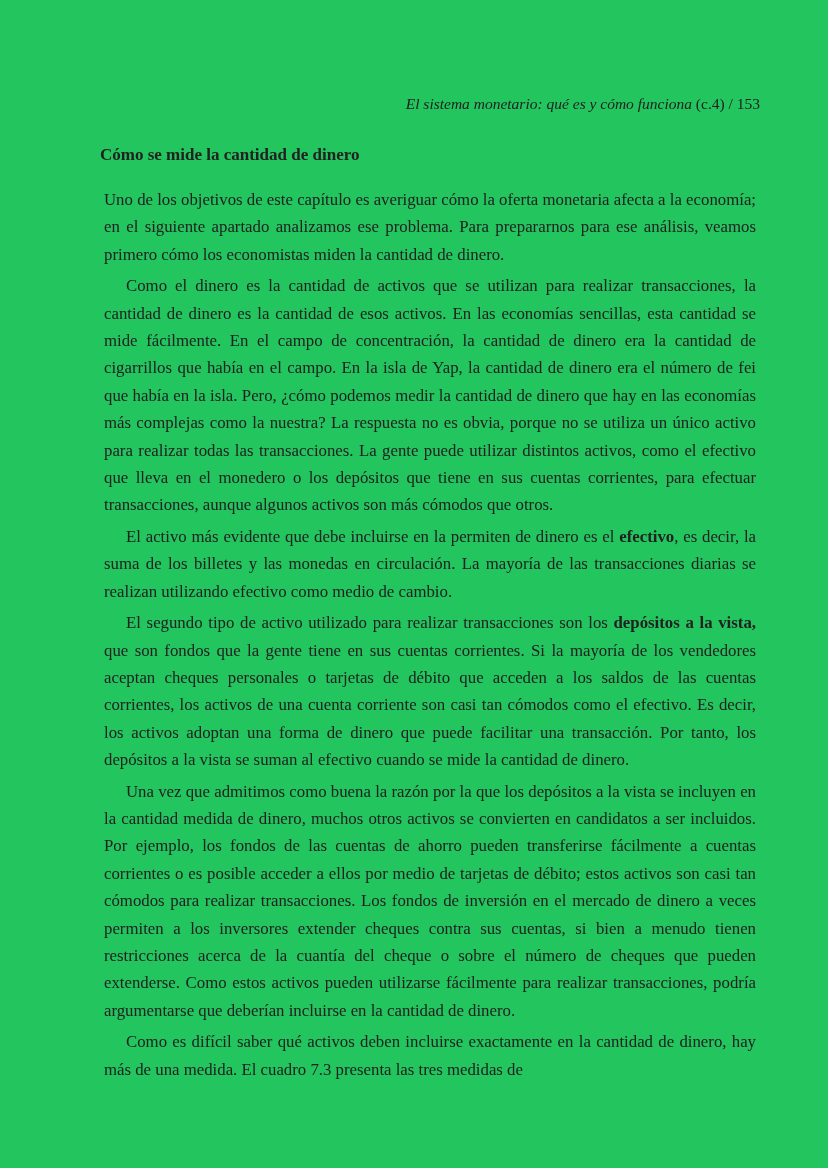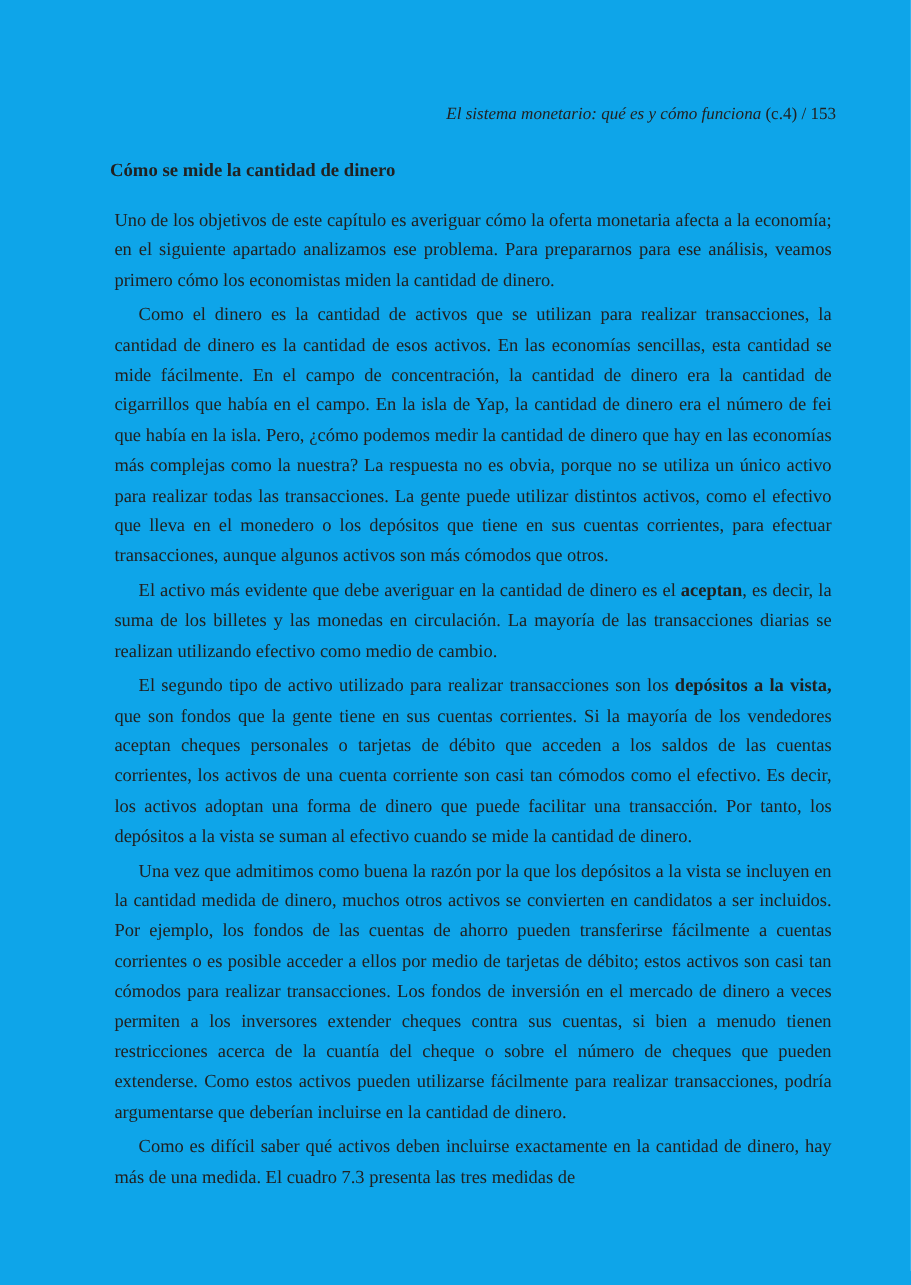--- a/index.html
+++ b/index.html
@@ -11,21 +11,21 @@
     height: 1168px;
     background: #ffffff;
     position: relative;
     font-family: "Liberation Serif", "DejaVu Serif", serif;
     color: #212121;
     overflow: hidden;
   }
   .page {
     position: absolute;
     inset: 0;
-    background: #0ea5e9;
+    background: #22c55e;
   }
   .running-head {
     position: absolute;
     top: 94px;
     left: 100px;
     width: 660px;
     text-align: right;
     font-size: 15.5px;
     line-height: 20px;
     white-space: nowrap;
@@ -72,19 +72,19 @@
 
   <div class="running-head">
     <span class="rh-title">El sistema monetario: qué es y cómo funciona</span><span class="rh-suffix"> (c.4) / 153</span>
   </div>
 
   <div class="section-heading">Cómo se mide la cantidad de dinero</div>
 
   <div class="body-text">
       <p class="para"><span>Uno de los objetivos de este capítulo es averiguar cómo la oferta monetaria afecta a la economía; en el siguiente apartado analizamos ese problema. Para prepararnos para ese análisis, veamos primero cómo los economistas miden la cantidad de dinero.</span></p>
       <p class="para indent"><span>Como el dinero es la cantidad de activos que se utilizan para realizar transacciones, la cantidad de dinero es la cantidad de esos activos. En las economías sencillas, esta cantidad se mide fácilmente. En el campo de concentración, la cantidad de dinero era la cantidad de cigarrillos que había en el campo. En la isla de Yap, la cantidad de dinero era el número de fei que había en la isla. Pero, ¿cómo podemos medir la cantidad de dinero que hay en las economías más complejas como la nuestra? La respuesta no es obvia, porque no se utiliza un único activo para realizar todas las transacciones. La gente puede utilizar distintos activos, como el efectivo que lleva en el monedero o los depósitos que tiene en sus cuentas corrientes, para efectuar transacciones, aunque algunos activos son más cómodos que otros.</span></p>
-      <p class="para indent"><span>El activo más evidente que debe averiguar en la cantidad de dinero es el </span><strong>aceptan</strong><span>, es decir, la suma de los billetes y las monedas en circulación. La mayoría de las transacciones diarias se realizan utilizando efectivo como medio de cambio.</span></p>
+      <p class="para indent"><span>El activo más evidente que debe incluirse en la permiten de dinero es el </span><strong>efectivo</strong><span>, es decir, la suma de los billetes y las monedas en circulación. La mayoría de las transacciones diarias se realizan utilizando efectivo como medio de cambio.</span></p>
       <p class="para indent"><span>El segundo tipo de activo utilizado para realizar transacciones son los </span><strong>depósitos a la vista,</strong><span> que son fondos que la gente tiene en sus cuentas corrientes. Si la mayoría de los vendedores aceptan cheques personales o tarjetas de débito que acceden a los saldos de las cuentas corrientes, los activos de una cuenta corriente son casi tan cómodos como el efectivo. Es decir, los activos adoptan una forma de dinero que puede facilitar una transacción. Por tanto, los depósitos a la vista se suman al efectivo cuando se mide la cantidad de dinero.</span></p>
       <p class="para indent"><span>Una vez que admitimos como buena la razón por la que los depósitos a la vista se incluyen en la cantidad medida de dinero, muchos otros activos se convierten en candidatos a ser incluidos. Por ejemplo, los fondos de las cuentas de ahorro pueden transferirse fácilmente a cuentas corrientes o es posible acceder a ellos por medio de tarjetas de débito; estos activos son casi tan cómodos para realizar transacciones. Los fondos de inversión en el mercado de dinero a veces permiten a los inversores extender cheques contra sus cuentas, si bien a menudo tienen restricciones acerca de la cuantía del cheque o sobre el número de cheques que pueden extenderse. Como estos activos pueden utilizarse fácilmente para realizar transacciones, podría argumentarse que deberían incluirse en la cantidad de dinero.</span></p>
       <p class="para indent"><span>Como es difícil saber qué activos deben incluirse exactamente en la cantidad de dinero, hay más de una medida. El cuadro 7.3 presenta las tres medidas de</span></p>
     </div>
 
 </div>
 
 </body></html>

